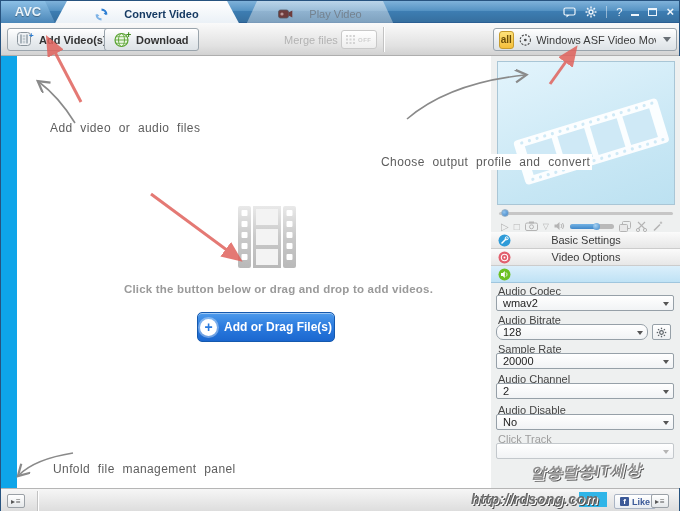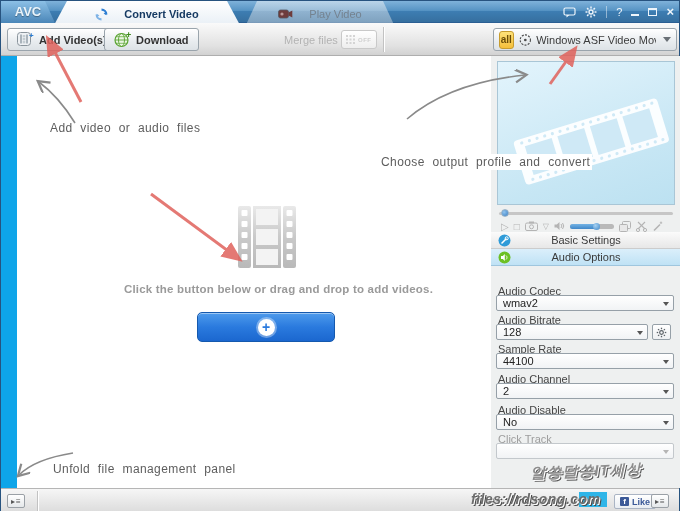--- a/index.html
+++ b/index.html
@@ -82,21 +82,21 @@
   .sections { position:absolute; left:0; top:176px; width:190px; }
   .section { position:relative; height:17px; display:flex; align-items:center;
     background:linear-gradient(#fbfbfb,#e7e7e7); border-bottom:1px solid #cccccc; font-size:11px; color:#3a3a3a; }
   .section.active { background:linear-gradient(#dbeffb,#bfe2f5); border-bottom:1px solid #9fc6de; }
   .section .s-ico { position:absolute; left:7px; top:2px; }
   .section .s-label { width:100%; text-align:center; }
   .field-label { position:absolute; left:7px; font-size:11px; color:#454545; }
   .field-label.disabled { color:#9d9d9d; }
   .select { position:absolute; left:5px; width:178px; height:16px; border:1px solid #96a0a8; border-radius:2px;
     background:linear-gradient(#ffffff,#f1f3f5); font-size:11px; color:#222; line-height:14px; padding:0 14px 0 6px; }
-  .select.short { width:152px; }
+  .select.short { width:152px;border-radius:7px; }
   .select.disabled { border-color:#c3c8cc; }
   .select::after { content:""; position:absolute; right:4px; top:6px; width:0; height:0;
     border-left:3.5px solid transparent; border-right:3.5px solid transparent; border-top:4px solid #555; }
   .select.disabled::after { border-top-color:#b5b5b5; }
   .gear-btn { position:absolute; left:161px; width:19px; height:16px; border:1px solid #96a0a8; border-radius:2px;
     background:linear-gradient(#ffffff,#eef0f2); display:flex; align-items:center; justify-content:center; }
   .kr-mark { position:absolute; left:12px; top:406px; width:166px; text-align:center; font-size:15px;
     font-weight:bold; font-style:italic; color:#8d8d8d; transform:rotate(-2deg); letter-spacing:1px;
     text-shadow:1px 1px 0 #fff, 2px 2px 0 #555; }
 
@@ -259,20 +259,21 @@
         </g>
       <g fill="#f3f3f3">
           <rect x="20" y="5" width="22" height="16"></rect>
           <rect x="20" y="25" width="22" height="16"></rect>
           <rect x="20" y="45" width="22" height="16"></rect>
         </g>
     </svg>
     <div class="hint">Click the button below or drag and drop to add videos.</div>
     <div class="addfile-btn">
       <span class="plus-circle">+</span>
+      <span>Add or Drag File(s)</span>
     </div>
     <span class="ann" style="left:36px; top:370px;margin-top:36px;">Unfold file management panel</span>
   </div>
   <span class="ann ann-choose" style="left:378px; top:117px; z-index:6; position:absolute;margin-top:36px;">Choose output profile and convert</span>
 
   <div class="panel">
     <div class="preview">
       <svg width="176" height="142" viewBox="0 0 176 142">
         <g transform="rotate(-17 95 78)">
           <rect x="18" y="56" width="150" height="46" rx="4" fill="#ffffff" opacity="0.92"></rect>
@@ -366,27 +367,34 @@
 
     <div class="sections">
       <div class="section">
         <svg class="s-ico" width="13" height="13" viewBox="0 0 13 13">
           <circle cx="6.5" cy="6.5" r="6" fill="#2f9bd8"></circle>
           <path d="M4 9 L8 5" stroke="#fff" stroke-width="1.6" stroke-linecap="round"></path>
           <circle cx="8.7" cy="4.3" r="1.5" fill="none" stroke="#fff" stroke-width="1"></circle>
         </svg>
         <span class="s-label">Basic Settings</span>
       </div>
+      <div class="section">
+        <svg class="s-ico" width="13" height="13" viewBox="0 0 13 13">
+          <circle cx="6.5" cy="6.5" r="6" fill="#e2606e"></circle>
+          <circle cx="6.5" cy="6.5" r="3.2" fill="none" stroke="#fff" stroke-width="1.1"></circle>
+          <circle cx="6.5" cy="6.5" r="0.9" fill="#fff"></circle>
+        </svg>
+        <span class="s-label">Video Options</span>
+      </div>
       <div class="section active">
         <svg class="s-ico" width="13" height="13" viewBox="0 0 13 13">
           <circle cx="6.5" cy="6.5" r="6" fill="#6cc024"></circle>
           <path d="M3 5 L4.8 5 L6.8 3 L6.8 10 L4.8 8 L3 8 Z" fill="#fff"></path>
           <path d="M8 4.5 A2.6 2.6 0 0 1 8 8.5" fill="none" stroke="#fff" stroke-width="0.9"></path>
         </svg>
-        <span class="s-label">Audio Options</span>
       </div>
     </div>
 
     <span class="field-label" style="top:229px">Audio Codec</span>
     <div class="select" style="top:239px">wmav2</div>
 
     <span class="field-label" style="top:258px">Audio Bitrate</span>
     <div class="select short" style="top:268px">128</div>
     <div class="gear-btn" style="top:268px">
       <svg width="11" height="11" viewBox="0 0 12 12">
@@ -398,42 +406,42 @@
             <line x1="9.6" y1="6" x2="11.2" y2="6"></line>
             <line x1="2.3" y1="2.3" x2="3.4" y2="3.4"></line>
             <line x1="8.6" y1="8.6" x2="9.7" y2="9.7"></line>
             <line x1="9.7" y1="2.3" x2="8.6" y2="3.4"></line>
             <line x1="3.4" y1="8.6" x2="2.3" y2="9.7"></line>
           </g>
       </svg>
     </div>
 
     <span class="field-label" style="top:287px">Sample Rate</span>
-    <div class="select" style="top:297px">44100</div>
+    <div class="select" style="top:297px">20000</div>
 
     <span class="field-label" style="top:317px">Audio Channel</span>
     <div class="select" style="top:327px">2</div>
 
     <span class="field-label" style="top:348px">Audio Disable</span>
     <div class="select" style="top:358px">No</div>
 
     <span class="field-label disabled" style="top:377px">Click Track</span>
     <div class="select disabled" style="top:387px"></div>
 
     <div class="kr-mark">알쏭달쏭IT세상</div>
   </div>
 
   <div class="statusbar">
     <div class="mini-group" style="left:6px">
       <span>▸</span>
       <span>≡</span>
     </div>
     <div class="sb-sep"></div>
     <div class="url-hl"></div>
-    <div class="url-mark">files://rdsong.com</div>
+    <div class="url-mark">http://rdsong.com</div>
     <div class="like-btn">
       <span class="fb-f">f</span>
       <span>Like</span>
     </div>
     <div class="mini-group" style="left:650px">
       <span>▸</span>
       <span>≡</span>
     </div>
   </div>
 

